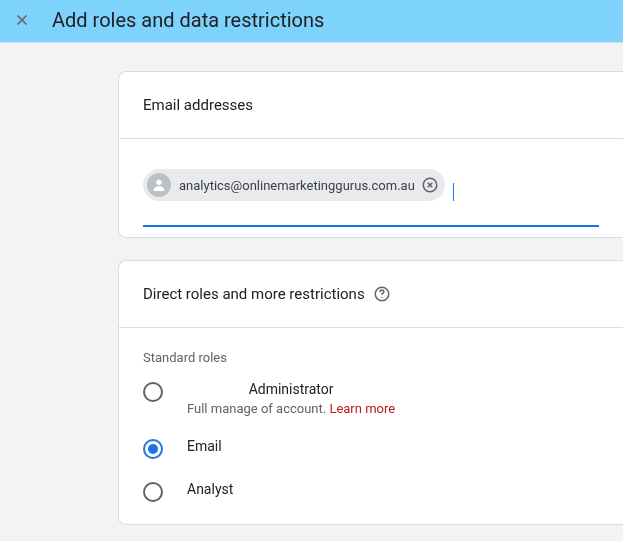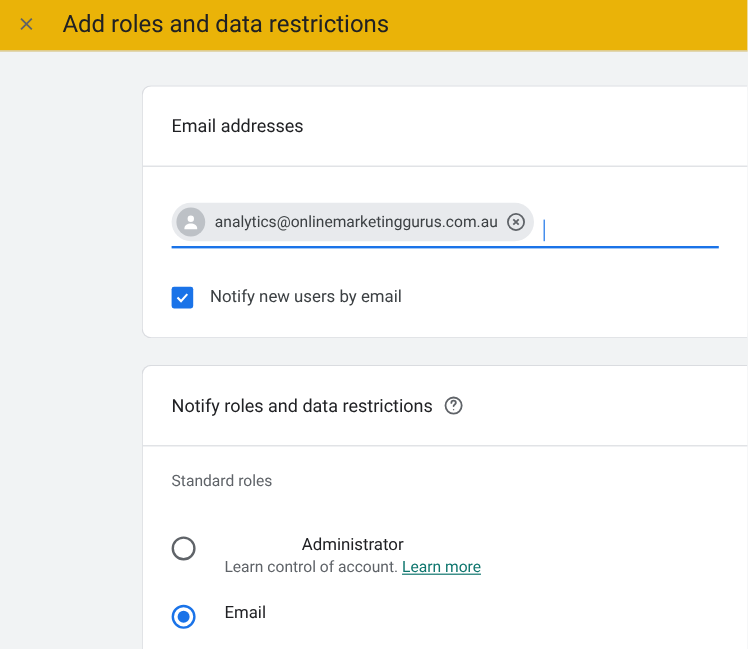--- a/index.html
+++ b/index.html
@@ -7,21 +7,21 @@
       font-family: 'Google Sans', Roboto, Arial, sans-serif;
       background: #f1f3f4;
       width: 623px;
       height: 541px;
       overflow: hidden;
       color: #202124;
     }
     .header {
       display: flex;
       align-items: flex-end;
-      background: #eab308;
+      background: #7dd3fc;
       padding: 8px 16px 10px 10px;
       border-bottom: 1px solid #dadce0;
     }
     .close-btn {
       width: 24px;
       height: 24px;
       display: flex;
       align-items: center;
       justify-content: center;
       cursor: pointer;
@@ -61,21 +61,21 @@
       color: #5f6368;
       cursor: pointer;
     }
     .email-input-zone {
       padding: 30px 24px 10px 24px;
     }
     .email-row {
       display: flex;
       align-items: flex-end;
       border-bottom: 2px solid #1a73e8;
-      padding-bottom: 4px;
+      padding-bottom: 24px;
     }
     .chip {
       display: inline-flex;
       align-items: center;
       background: #e8eaed;
       border-radius: 16px;
       padding: 4px 6px 4px 4px;
       height: 32px;
     }
     .chip-avatar {
@@ -127,21 +127,21 @@
     .checkbox-label {
       font-size: 14px;
       color: #3c4043;
     }
     .roles-body {
       padding: 22px 24px 0 24px;
     }
     .section-label {
       font-size: 13px;
       color: #5f6368;
-      margin-bottom: 37px;
+      margin-bottom: 16px;
     }
     .role-row {
       display: flex;
       align-items: flex-start;
       margin-bottom: 22px;
       cursor: pointer;
     }
     .radio {
       width: 20px;
       height: 20px;
@@ -167,22 +167,21 @@
       font-size: 14px;
       color: #202124;
       margin-bottom: 4px;
       text-align: center;
     }
     .role-desc {
       font-size: 13px;
       color: #5f6368;
     }
     .learn-more {
-      text-decoration: underline;
-      color: #0f766e;
+      color: #b91c1c;
       cursor: pointer;
     }
   </style>
 </head>
 <body>
 
 <div class="header">
   <div class="close-btn">
     <svg width="18" height="18" viewBox="0 0 24 24" fill="none" stroke="currentColor" stroke-width="2">
         <path d="M18 6 L6 18 M6 6 l12 12"></path>
@@ -208,50 +207,42 @@
           <div class="chip-remove">
             <svg width="18" height="18" viewBox="0 0 24 24" fill="none" stroke="#5f6368" stroke-width="2">
                 <circle cx="12" cy="12" r="9"></circle>
                 <path d="M9 9l6 6M15 9l-6 6"></path>
               </svg>
           </div>
         </div>
         <div class="cursor-bar"></div>
       </div>
     </div>
-    <div class="checkbox-row">
-      <div class="checkbox">
-        <svg width="14" height="14" viewBox="0 0 24 24" fill="none" stroke="#fff" stroke-width="3">
-            <path d="M5 12l5 5L19 7"></path>
-          </svg>
-      </div>
-      <span class="checkbox-label">Notify new users by email</span>
-    </div>
   </div>
 
   <div class="card">
     <div class="card-header">
-      <span>Notify roles and data restrictions</span>
+      <span>Direct roles and more restrictions</span>
       <span class="help-icon">
         <svg width="18" height="18" viewBox="0 0 24 24" fill="none" stroke="#5f6368" stroke-width="2">
             <circle cx="12" cy="12" r="9"></circle>
             <path d="M9.5 9a2.5 2.5 0 015 0c0 1.5-2.5 2-2.5 3.5" stroke-linecap="round"></path>
             <circle cx="12" cy="16.5" r="0.8" fill="#5f6368" stroke="none"></circle>
           </svg>
       </span>
     </div>
     <div class="roles-body">
       <div class="section-label">Standard roles</div>
 
       <div class="role-row">
         <div class="radio"></div>
         <div>
           <div class="role-title">Administrator</div>
           <div class="role-desc">
-            <span>Learn control of account. </span><span class="learn-more">Learn more</span>
+            <span>Full manage of account. </span><span class="learn-more">Learn more</span>
           </div>
         </div>
       </div>
 
       <div class="role-row">
         <div class="radio selected">
           <div class="radio-dot"></div>
         </div>
         <div>
           <div class="role-title">Email</div>

